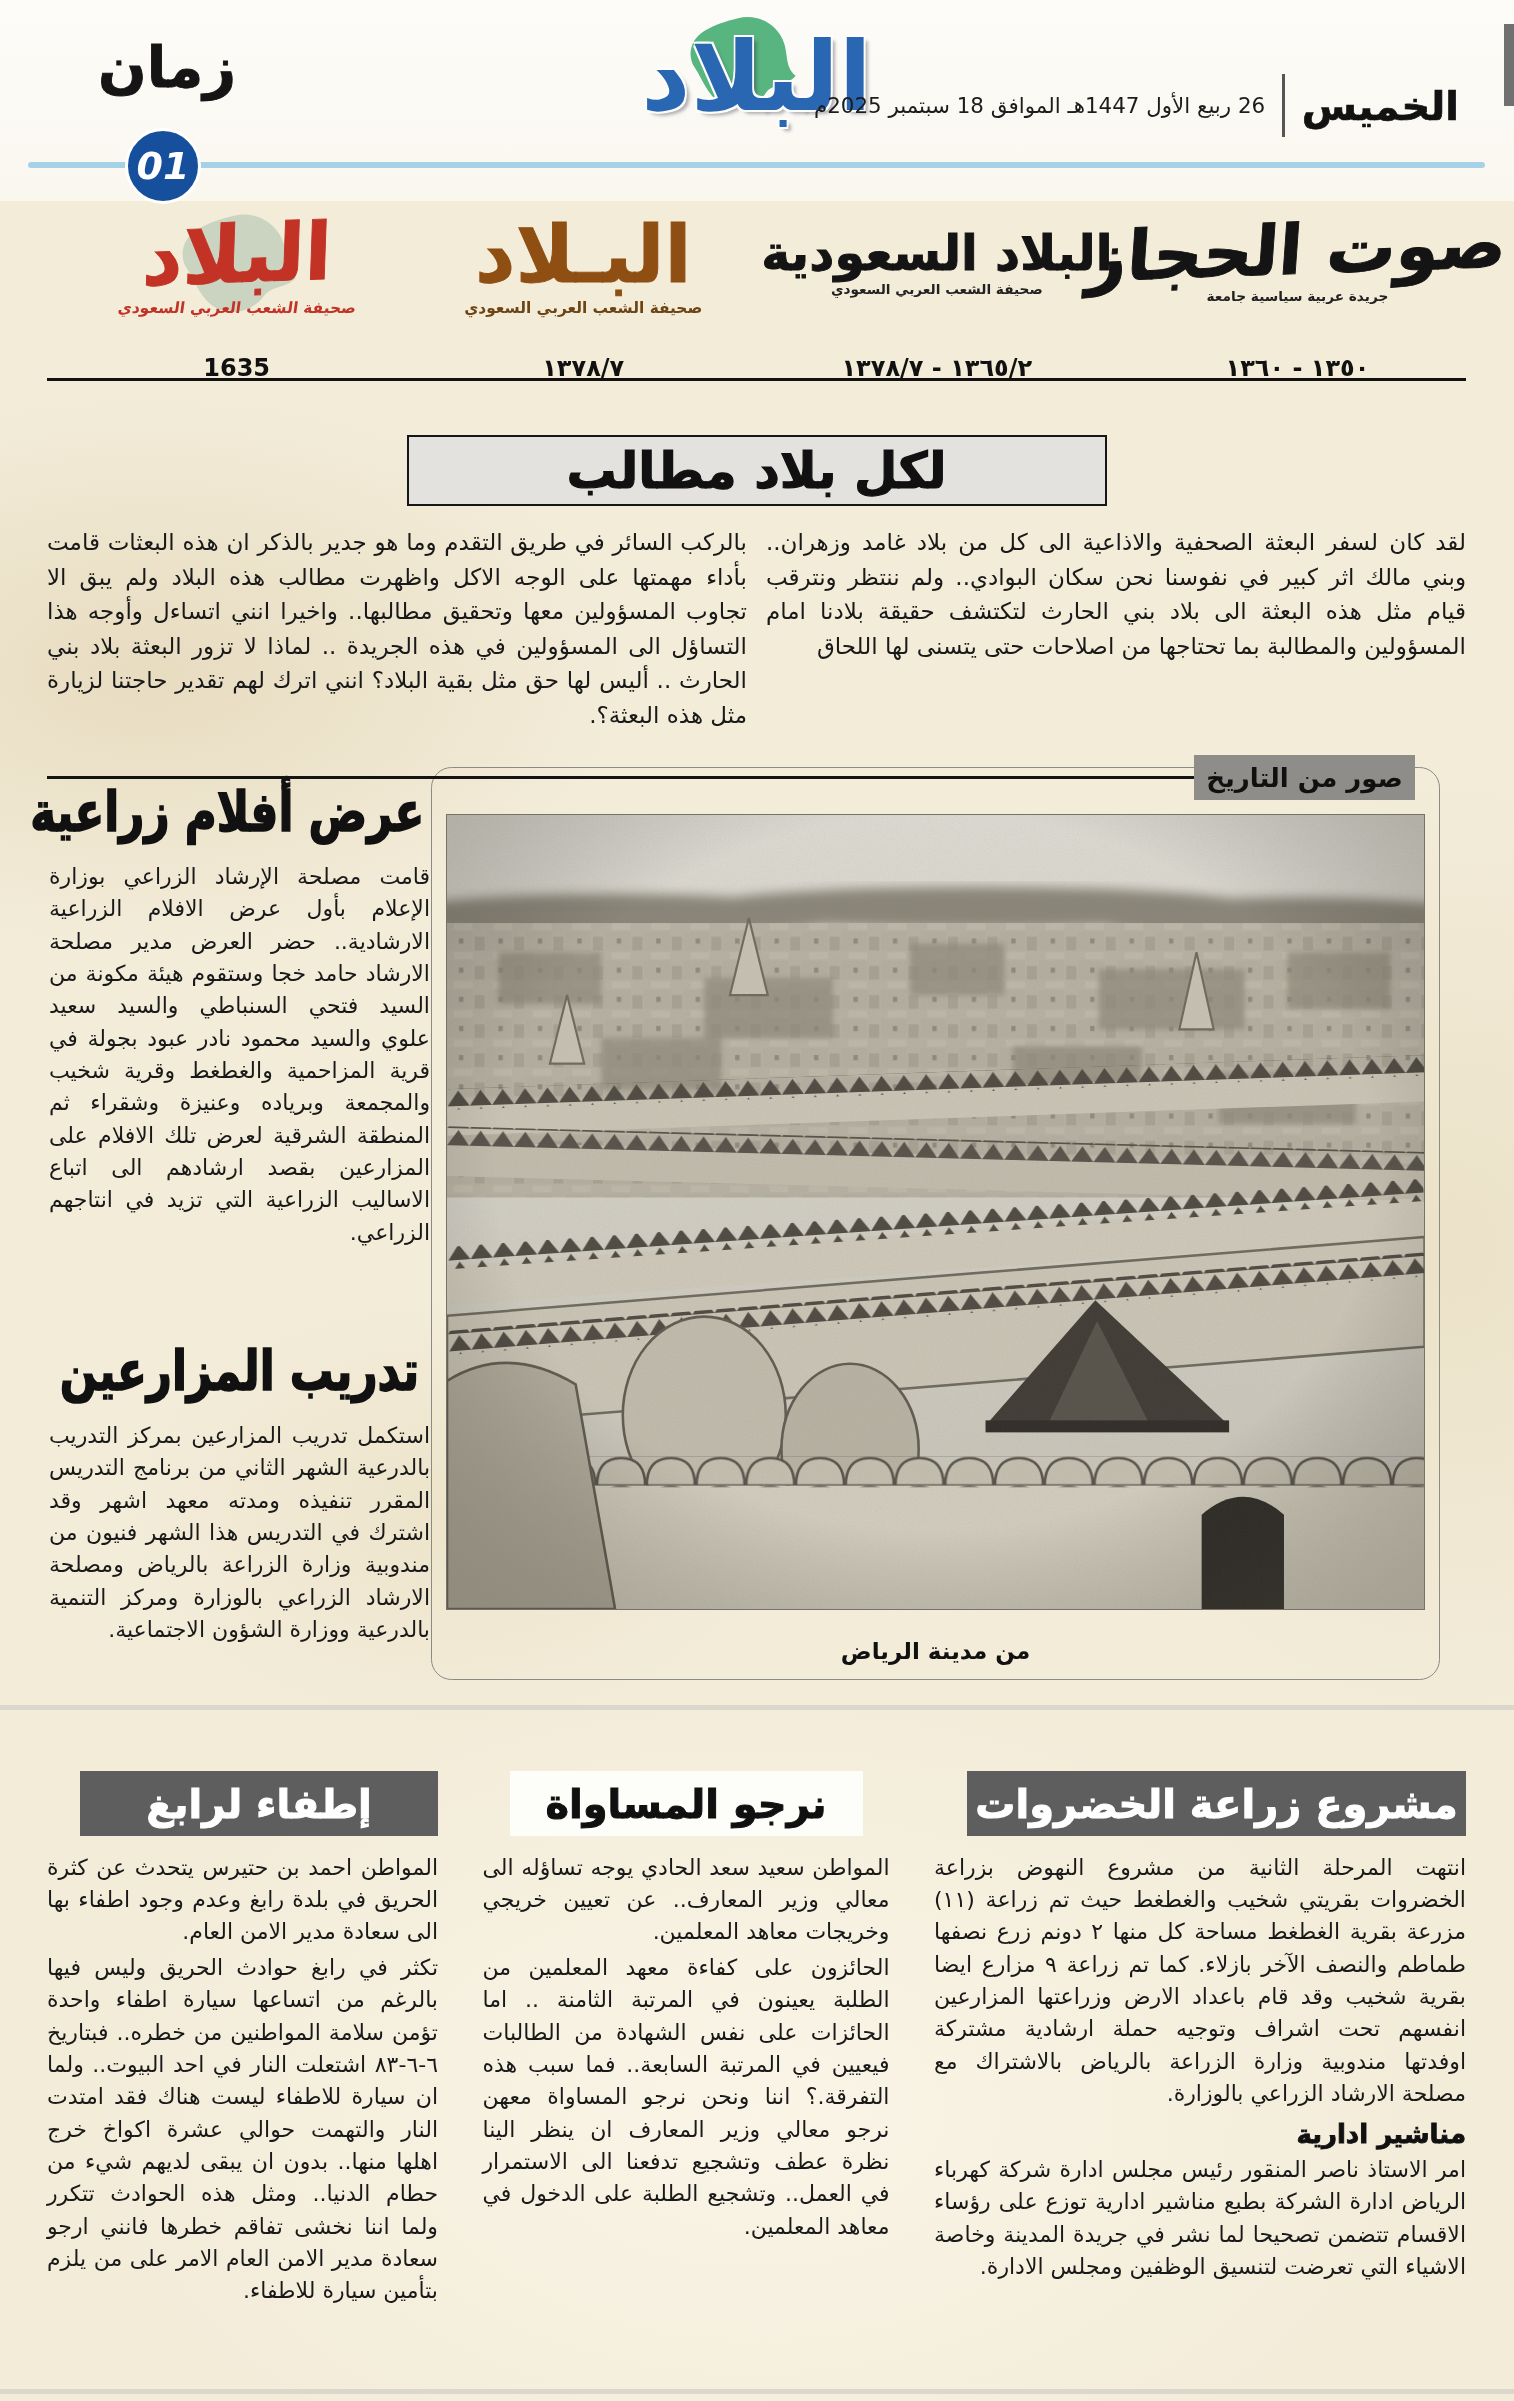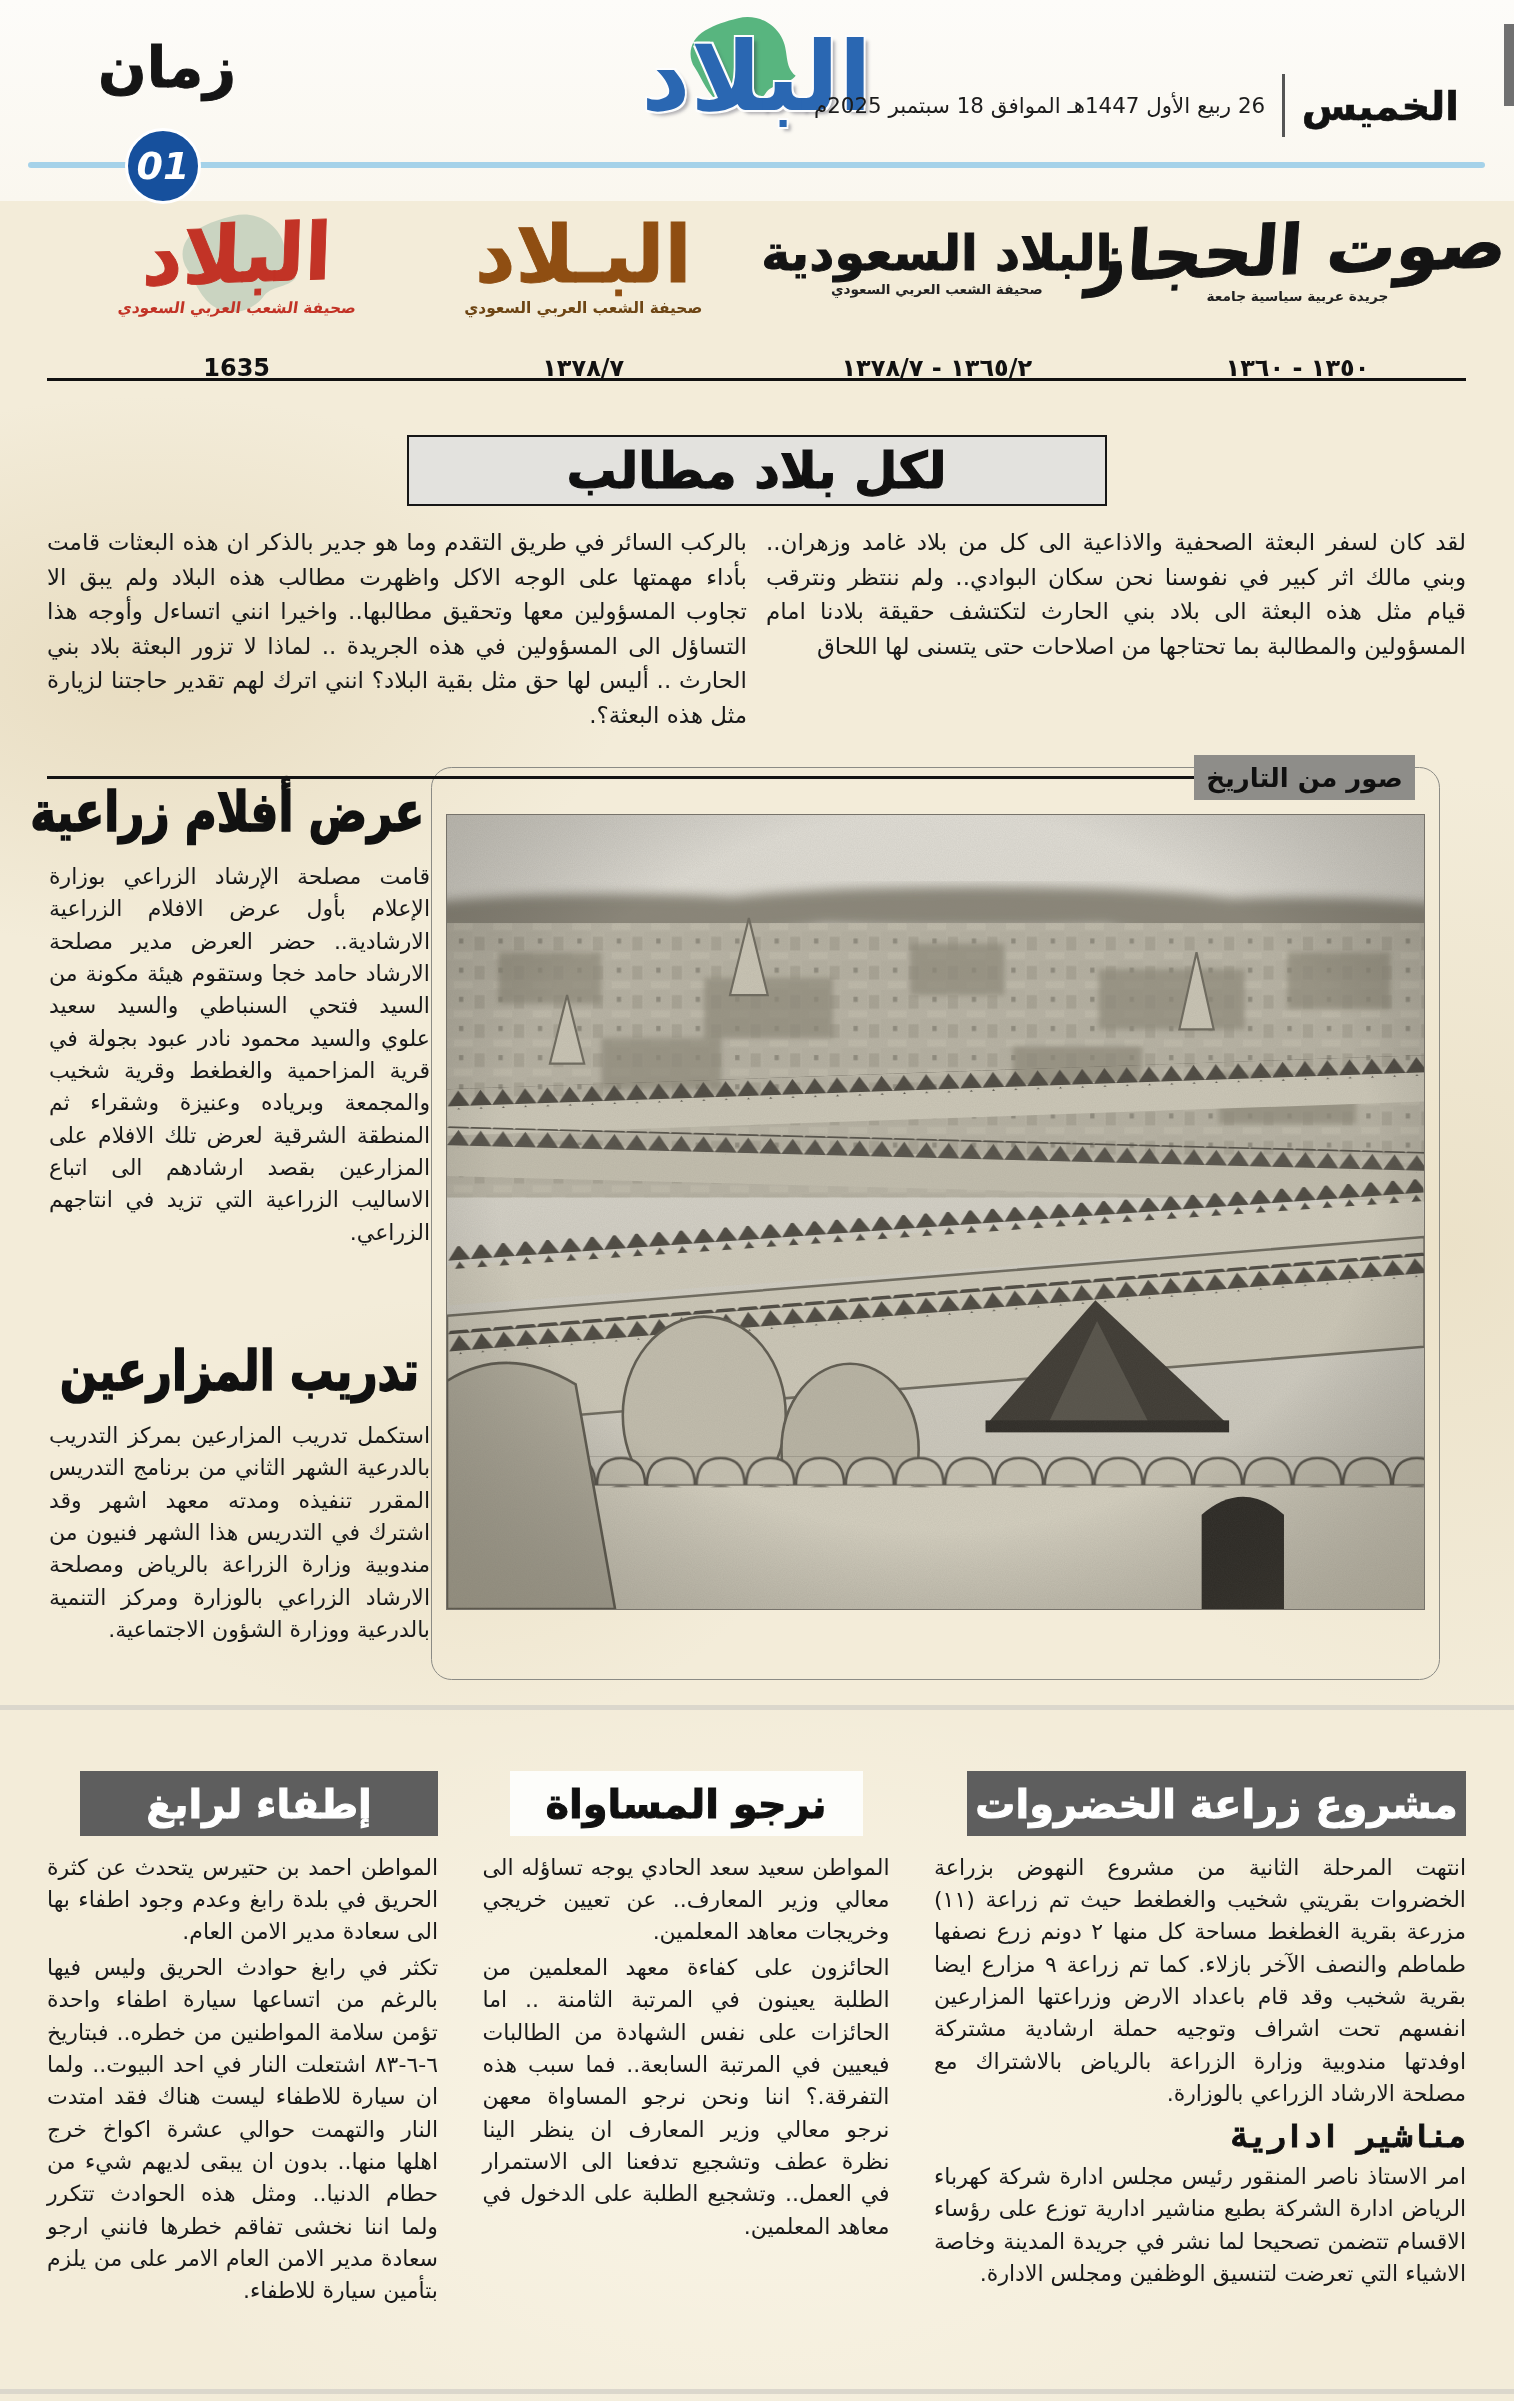--- a/index.html
+++ b/index.html
@@ -76,21 +76,21 @@
   .brow{position:absolute;top:1738px;left:48px;right:48px;display:flex;direction:rtl;justify-content:space-between;}
   .bcol{display:block;}
   .bc-veg{width:532px;}
   .bc-eq{width:407px;}
   .bc-fire{width:391px;}
   .bhead{height:65px;display:flex;align-items:center;justify-content:center;font-size:40px;font-weight:900;
     -webkit-text-stroke:1px currentColor;margin-bottom:15.4px;white-space:nowrap;margin-left:33px;}
   .bhead.dark{background:#5e5e5e;color:#fff;}
   .bhead.light{background:#fdfdfa;color:#101010;width:353px;margin-left:auto;margin-right:auto;}
   .brow p.body{font-size:22px;line-height:1.47;}
-  .subhead{font-size:30px;font-weight:900;-webkit-text-stroke:0.9px #111;color:#111;margin:8.6px 0 5.1px;font-family:Liberation Mono, monospace;}
+  .subhead{font-size:26px;font-weight:900;-webkit-text-stroke:0.9px #111;color:#111;margin:8.6px 0 5.1px;}
 </style>
 </head>
 <body>
 
 <div id="page">
 
   <div class="hdr">
     <div class="zaman">زمان</div>
     <div class="blueline"></div>
     <div class="pbadge">01</div>
@@ -247,20 +247,21 @@
         <rect x="0" y="748" width="1140" height="36" fill="url(#scallop)"></rect>
 
         <path d="M0,926 L0,660 Q70,616 150,664 L196,926 Z" fill="#b2ad9d" stroke="#5f5b50" stroke-width="3"></path>
 
         <path d="M880,926 L880,816 Q928,774 976,816 L976,926 Z" fill="#2f2c27"></path>
 
         <rect x="0" y="0" width="1140" height="926" filter="url(#grain)" opacity="0.28"></rect>
         <rect x="0" y="0" width="1140" height="926" fill="url(#vig)"></rect>
       </svg>
     </div>
+    <figcaption class="pcap">من مدينة الرياض</figcaption>
   </figure>
 
   <article class="films">
     <h2 class="sidehead">عرض أفلام زراعية</h2>
     <p class="body">قامت مصلحة الإرشاد الزراعي بوزارة الإعلام بأول عرض الافلام الزراعية الارشادية.. حضر العرض مدير مصلحة الارشاد حامد خجا وستقوم هيئة مكونة من السيد فتحي السنباطي والسيد سعيد علوي والسيد محمود نادر عبود بجولة في قرية المزاحمية والغطغط وقرية شخيب والمجمعة وبرياده وعنيزة وشقراء ثم المنطقة الشرقية لعرض تلك الافلام على المزارعين بقصد ارشادهم الى اتباع الاساليب الزراعية التي تزيد في انتاجهم الزراعي.</p>
   </article>
 
   <article class="training">
     <h2 class="sidehead">تدريب المزارعين</h2>
     <p class="body">استكمل تدريب المزارعين بمركز التدريب بالدرعية الشهر الثاني من برنامج التدريس المقرر تنفيذه ومدته معهد اشهر وقد اشترك في التدريس هذا الشهر فنيون من مندوبية وزارة الزراعة بالرياض ومصلحة الارشاد الزراعي بالوزارة ومركز التنمية بالدرعية ووزارة الشؤون الاجتماعية.</p>

